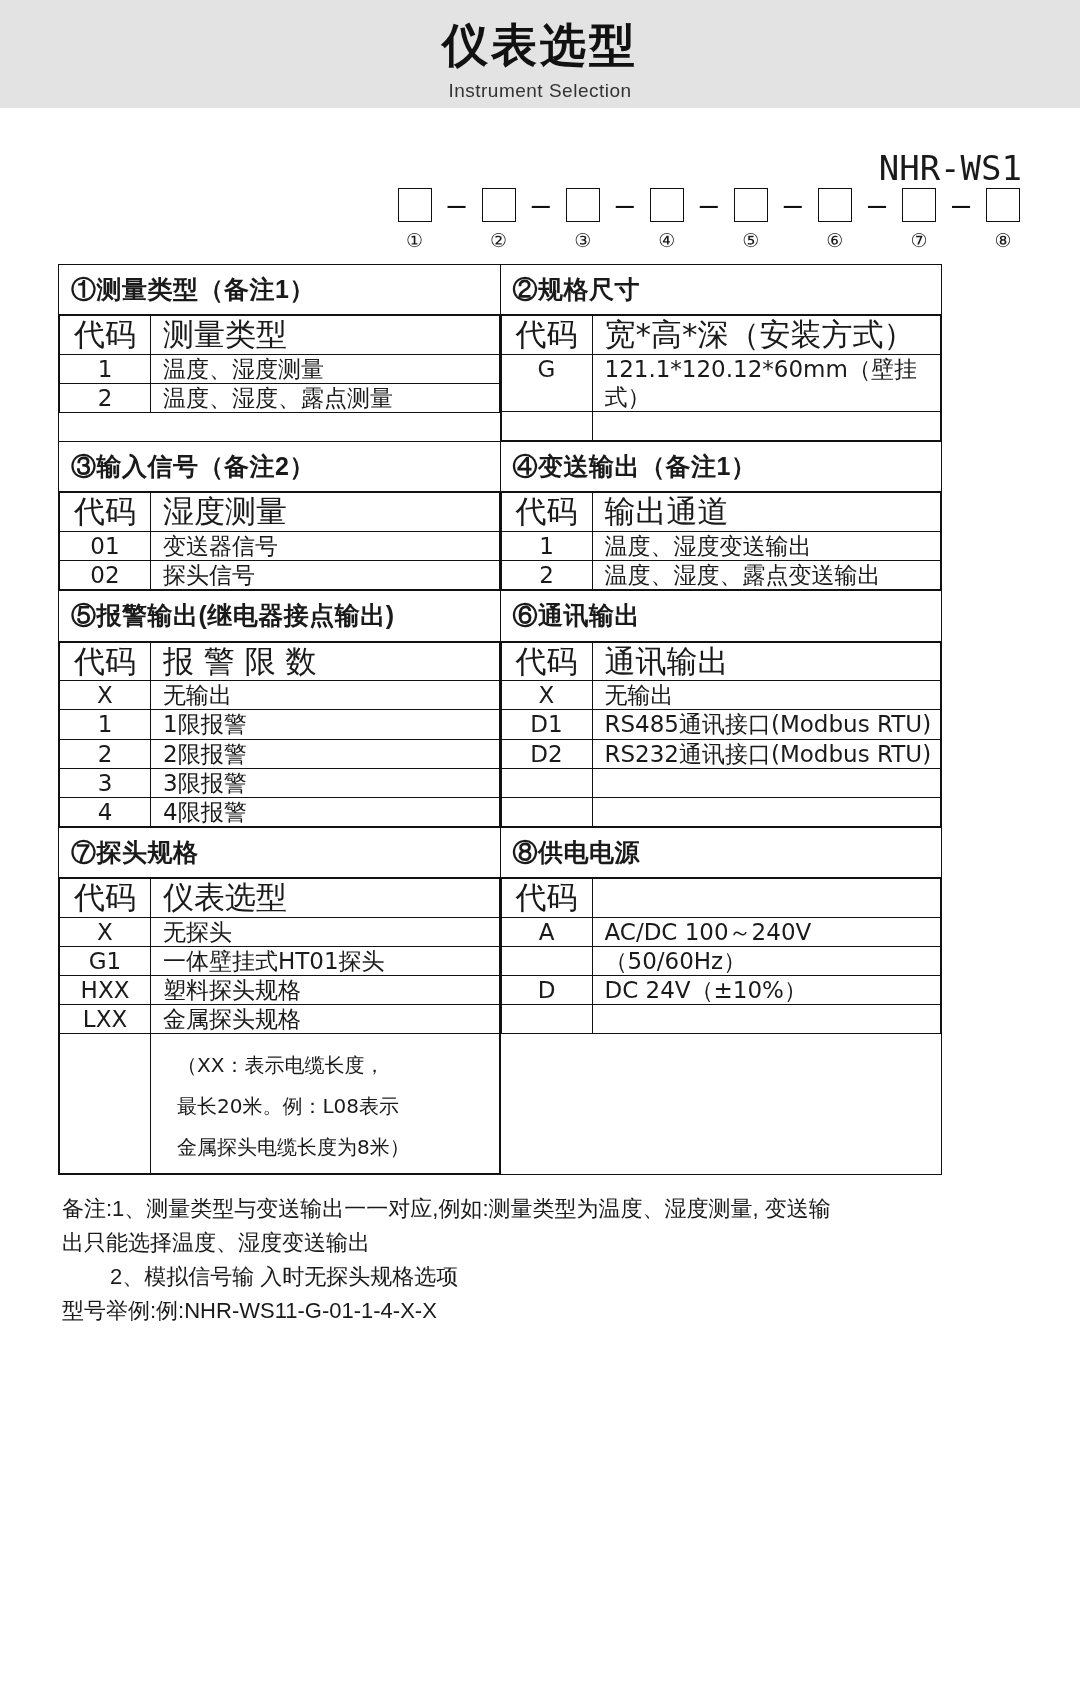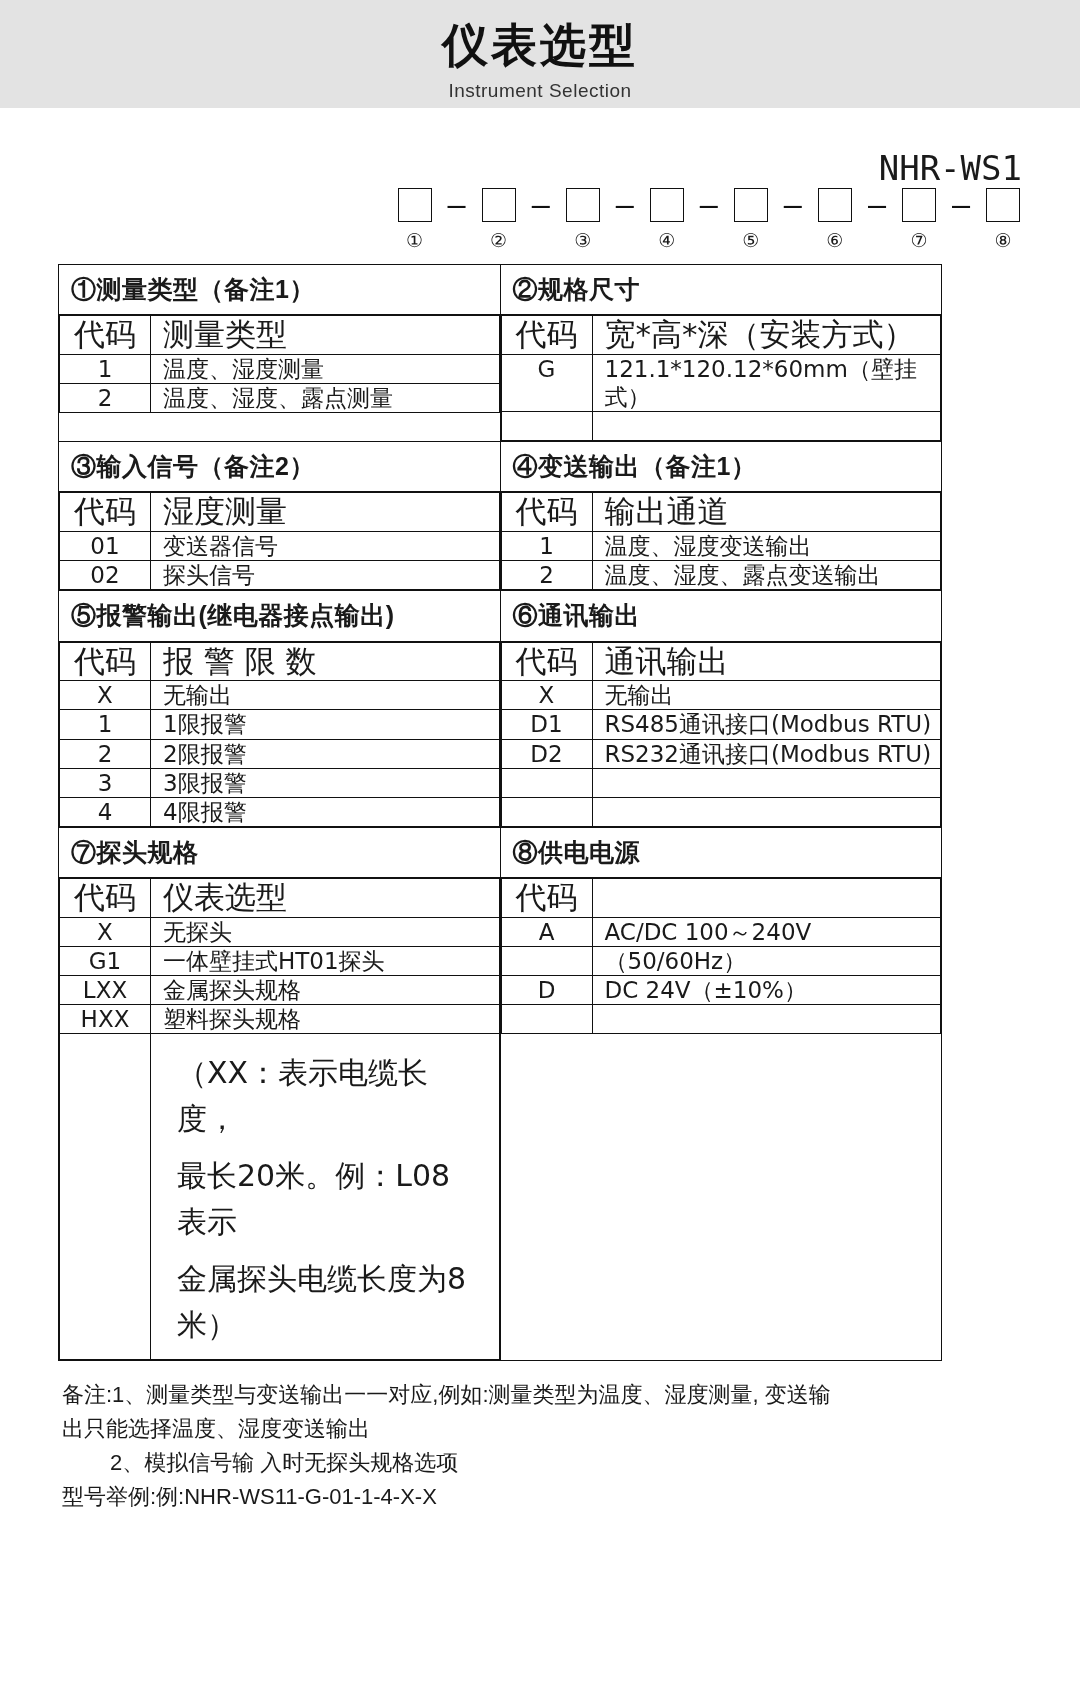--- a/index.html
+++ b/index.html
@@ -142,21 +142,21 @@
   .hdr-row td {
     font-size: 31px;
     padding: 6px 4px;
     margin-left: 40px;
   }
   .mono {
     font-family: "DejaVu Sans Mono", monospace;
     font-size: 22px;
   }
   .note-block {
-    font-size: 30px;
+    font-size: 20px;
     line-height: 1.55;
     padding: 16px 20px 10px 14px;
   }
   .pw-line {
     font-family: "DejaVu Sans Mono", monospace;
     font-size: 23px;
     line-height: 1.45;
     padding-left: 14px;
   }
 
@@ -423,26 +423,26 @@
           </tr>
           <tr>
             <td class="code-col">X</td>
             <td class="desc-col">无探头</td>
           </tr>
           <tr>
             <td class="code-col">G1</td>
             <td class="desc-col">一体壁挂式HT01探头</td>
           </tr>
           <tr>
+            <td class="code-col">HXX</td>
+            <td class="desc-col">塑料探头规格</td>
+          </tr>
+          <tr>
             <td class="code-col">LXX</td>
             <td class="desc-col">金属探头规格</td>
-          </tr>
-          <tr>
-            <td class="code-col">HXX</td>
-            <td class="desc-col">塑料探头规格</td>
           </tr>
           <tr>
             <td class="code-col">&nbsp;</td>
             <td class="desc-col">
               <div class="note-block">（XX：表示电缆长度，</div>
               <div class="note-block" style="padding-top:0">最长20米。例：L08表示</div>
               <div class="note-block" style="padding-top:0">金属探头电缆长度为8米）</div>
             </td>
           </tr>
         </tbody>

